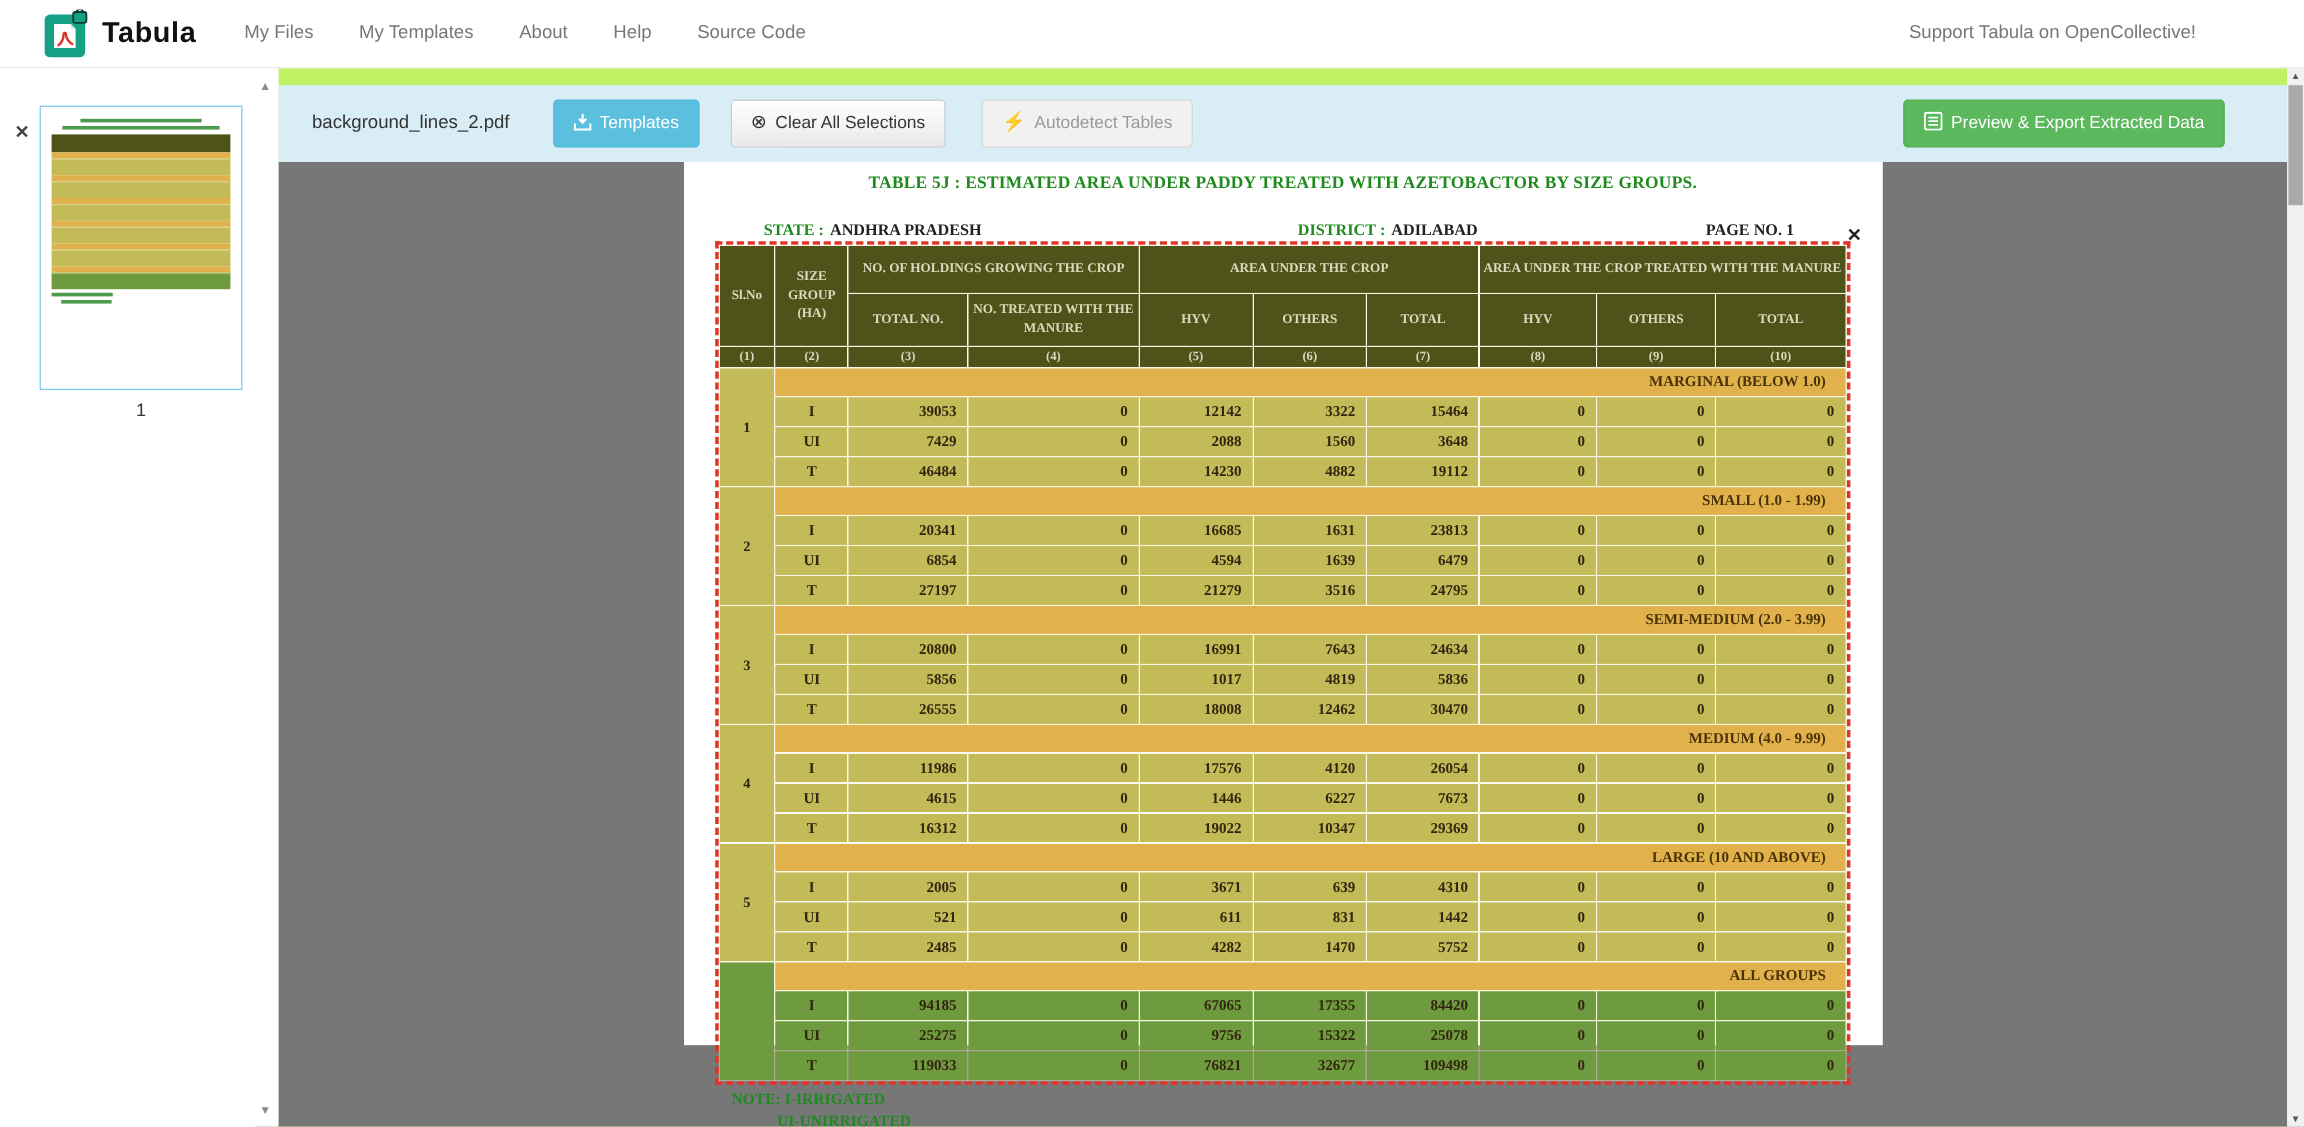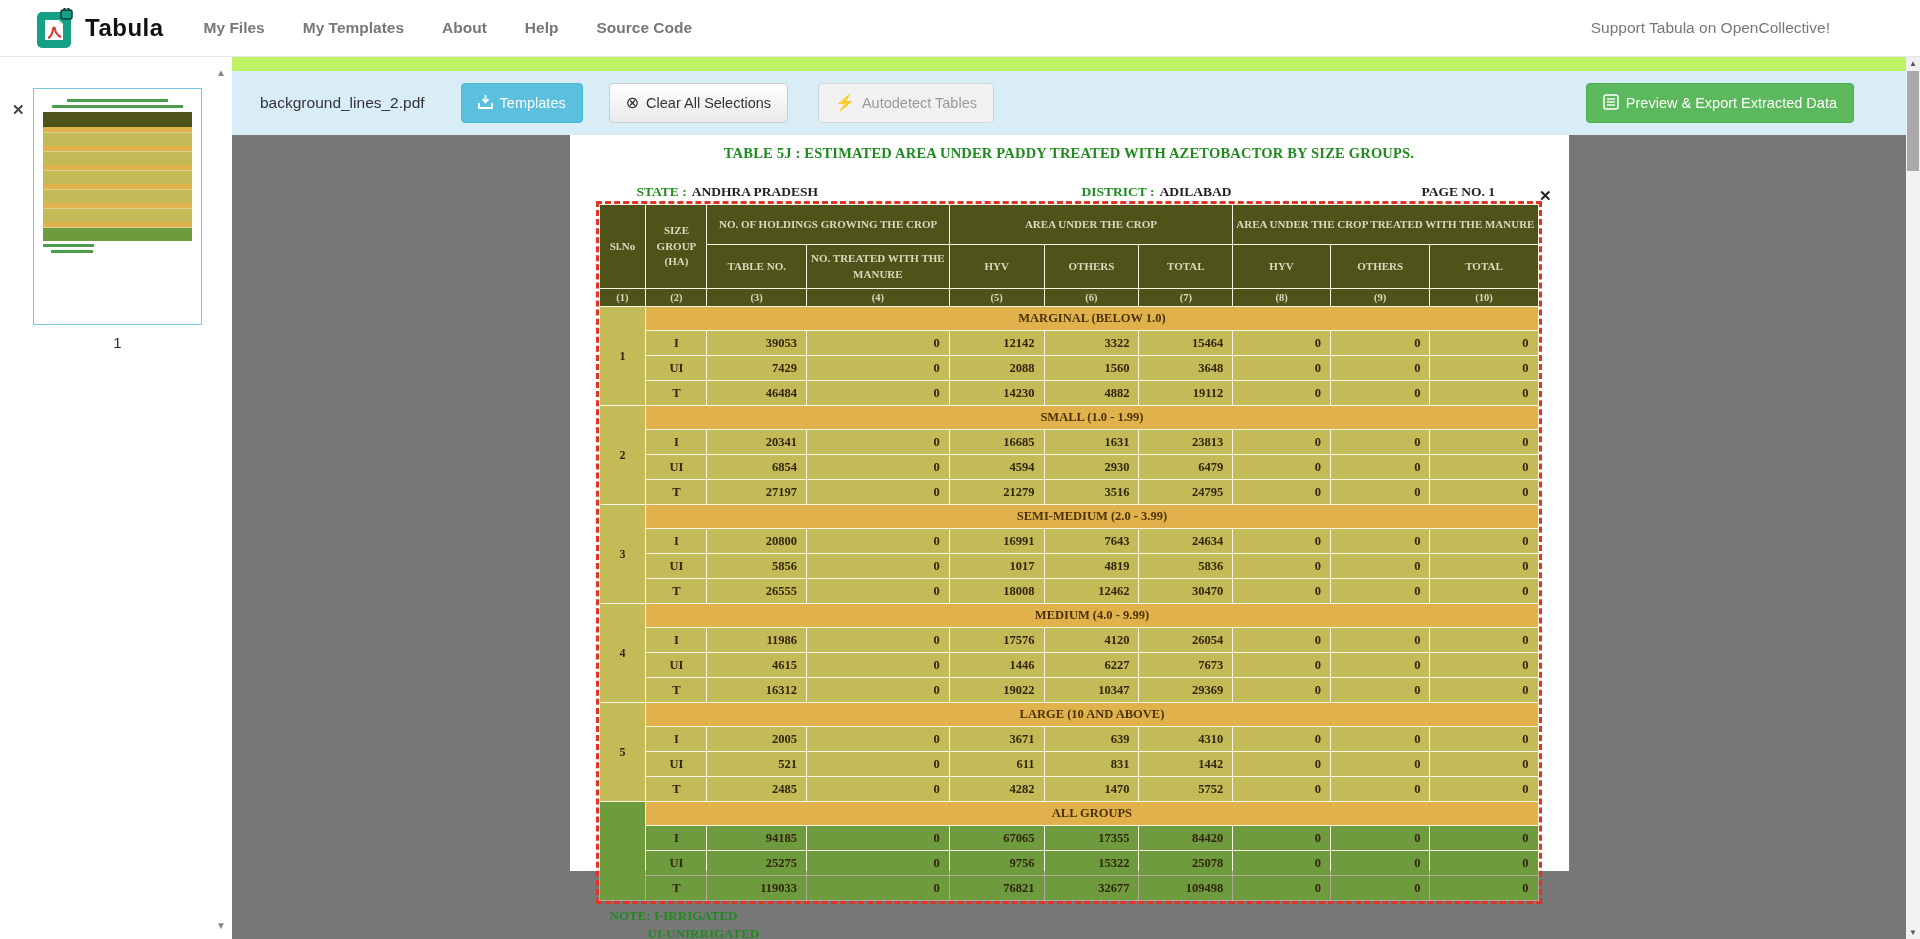--- a/index.html
+++ b/index.html
@@ -5,21 +5,21 @@
   html,body{margin:0;padding:0;background:#666;}
   *{box-sizing:border-box;}
   .app{position:relative;width:1920px;height:939px;background:#fff;overflow:hidden;
        font-family:"Liberation Sans",sans-serif;}
 
   
   .navbar{height:57px;background:#fff;border-bottom:1px solid #e7e7e7;
           display:flex;align-items:center;padding:0 0 0 37px;}
   .brand{display:flex;align-items:center;cursor:pointer;}
   .brand-name{font-size:24px;font-weight:bold;color:#111;margin-left:10px;letter-spacing:.5px;}
-  .nav-links{display:flex;align-items:flex-end;margin-left:40px;font-weight:bold;}
+  .nav-links{display:flex;align-items:flex-end;margin-left:40px;}
   .nav-links span{color:#777;font-size:15.5px;margin-right:38px;cursor:pointer;}
   .nav-right{margin-left:auto;margin-right:90px;color:#777;font-size:15.5px;cursor:pointer;}
 
   
   .content{display:flex;height:882px;}
 
   
   .sidebar{position:relative;width:232px;background:#fff;flex:0 0 232px;}
   .file-remove{position:absolute;left:12px;top:44px;font-size:15px;font-weight:bold;color:#444;cursor:pointer;}
   .thumb{position:absolute;left:33px;top:31px;width:169px;height:237px;background:#fff;
@@ -66,22 +66,22 @@
   .sel-close{position:absolute;top:-17px;right:-13px;color:#222;font-size:15px;font-weight:bold;cursor:pointer;
              font-family:"Liberation Sans",sans-serif;}
   table.ptable{border-collapse:collapse;width:100%;table-layout:fixed;}
   .ptable th,.ptable td{border:1px solid rgba(240,234,190,.45);overflow:hidden;}
   .ptable thead th,.ptable thead td{background:#4e531a;color:#ded8bd;font-size:11px;
         text-align:center;vertical-align:middle;line-height:1.45;padding:2px 3px;font-weight:bold;}
   .ptable tr.hrow1 th{height:40px;}
   .ptable tr.hrow2 th{height:44px;}
   .ptable tr.colnums td{height:18px;font-size:10.5px;padding:0;}
   .ptable td.slno{background:#c2bb57;color:#33250f;text-align:center;font-size:12px;vertical-align:middle;}
-  .ptable td.band{background:#e1b24b;color:#4a3208;font-size:12.5px;text-align:center;
-                  padding:3px 3px;height:24px;}
+  .ptable td.band{background:#e1b24b;color:#4a3208;font-size:12.5px;text-align:right;
+                  padding:3px 16px;height:24px;}
   .ptable td.type{background:#c2bb57;color:#33250f;text-align:center;font-size:12.5px;height:25px;}
   .ptable td.num{background:#c2bb57;color:#33250f;text-align:right;font-size:12.5px;padding-right:9px;}
   .ptable tr.hl td.type,.ptable tr.hl td.num{background:#6e9b3e;}
   .ptable td.slno.hl{background:#6e9b3e;}
 
   .pdf-note{position:absolute;left:40px;top:772px;color:#1f8b1f;font-size:13px;line-height:1.35;}
   .pdf-note .n2{margin-left:38px;}
 
   
   .vscroll{width:14px;flex:0 0 14px;background:#f1f1f1;position:relative;}
@@ -220,21 +220,21 @@
               </colgroup>
               <thead>
                 <tr class="hrow1">
                   <th rowspan="2">Sl.No</th>
                   <th rowspan="2">SIZE GROUP (HA)</th>
                   <th colspan="2">NO. OF HOLDINGS GROWING THE CROP</th>
                   <th colspan="3">AREA UNDER THE CROP</th>
                   <th colspan="3">AREA UNDER THE CROP TREATED WITH THE MANURE</th>
                 </tr>
                 <tr class="hrow2">
-                  <th>TABLE NO.</th>
+                  <th>TOTAL NO.</th>
                   <th>NO. TREATED WITH THE MANURE</th>
                   <th>HYV</th>
                   <th>OTHERS</th>
                   <th>TOTAL</th>
                   <th>HYV</th>
                   <th>OTHERS</th>
                   <th>TOTAL</th>
                 </tr>
                 <tr class="colnums">
                   <td>(1)</td>
@@ -300,21 +300,21 @@
                     <td class="num">23813</td>
                     <td class="num">0</td>
                     <td class="num">0</td>
                     <td class="num">0</td>
                   </tr>
                   <tr class="">
                     <td class="type">UI</td>
                     <td class="num">6854</td>
                     <td class="num">0</td>
                     <td class="num">4594</td>
-                    <td class="num">2930</td>
+                    <td class="num">1639</td>
                     <td class="num">6479</td>
                     <td class="num">0</td>
                     <td class="num">0</td>
                     <td class="num">0</td>
                   </tr>
                   <tr class="">
                     <td class="type">T</td>
                     <td class="num">27197</td>
                     <td class="num">0</td>
                     <td class="num">21279</td>

